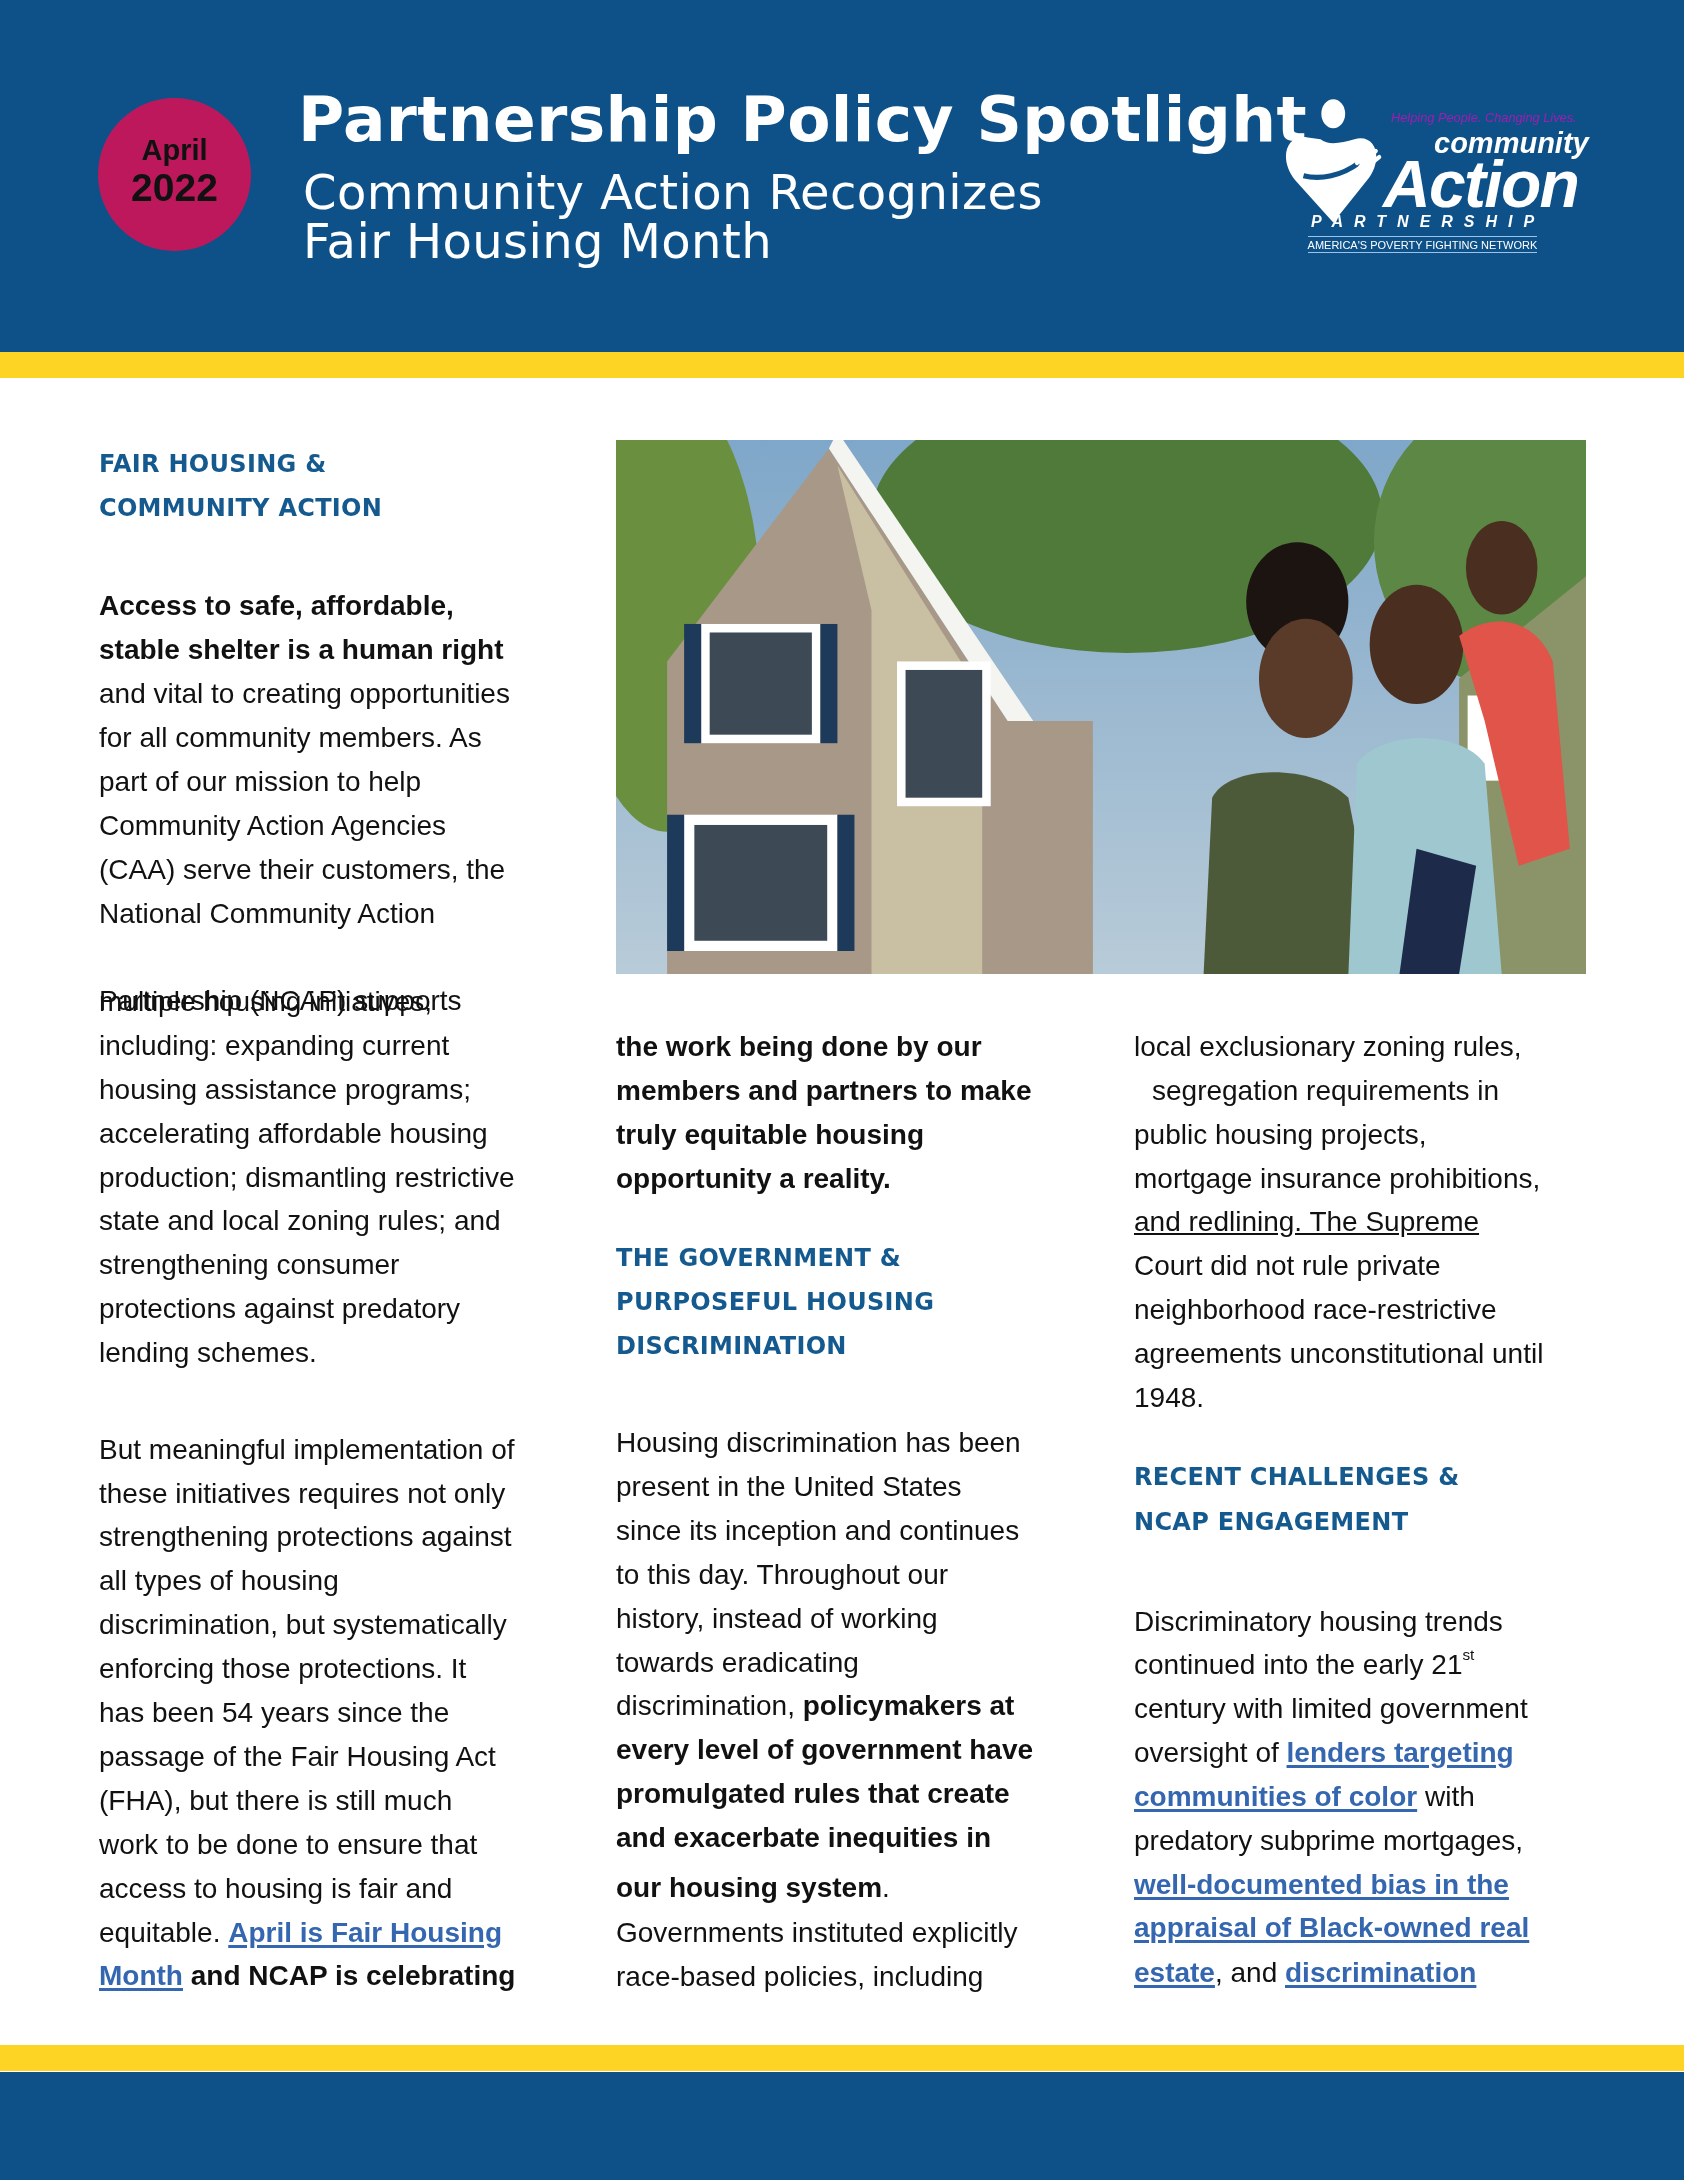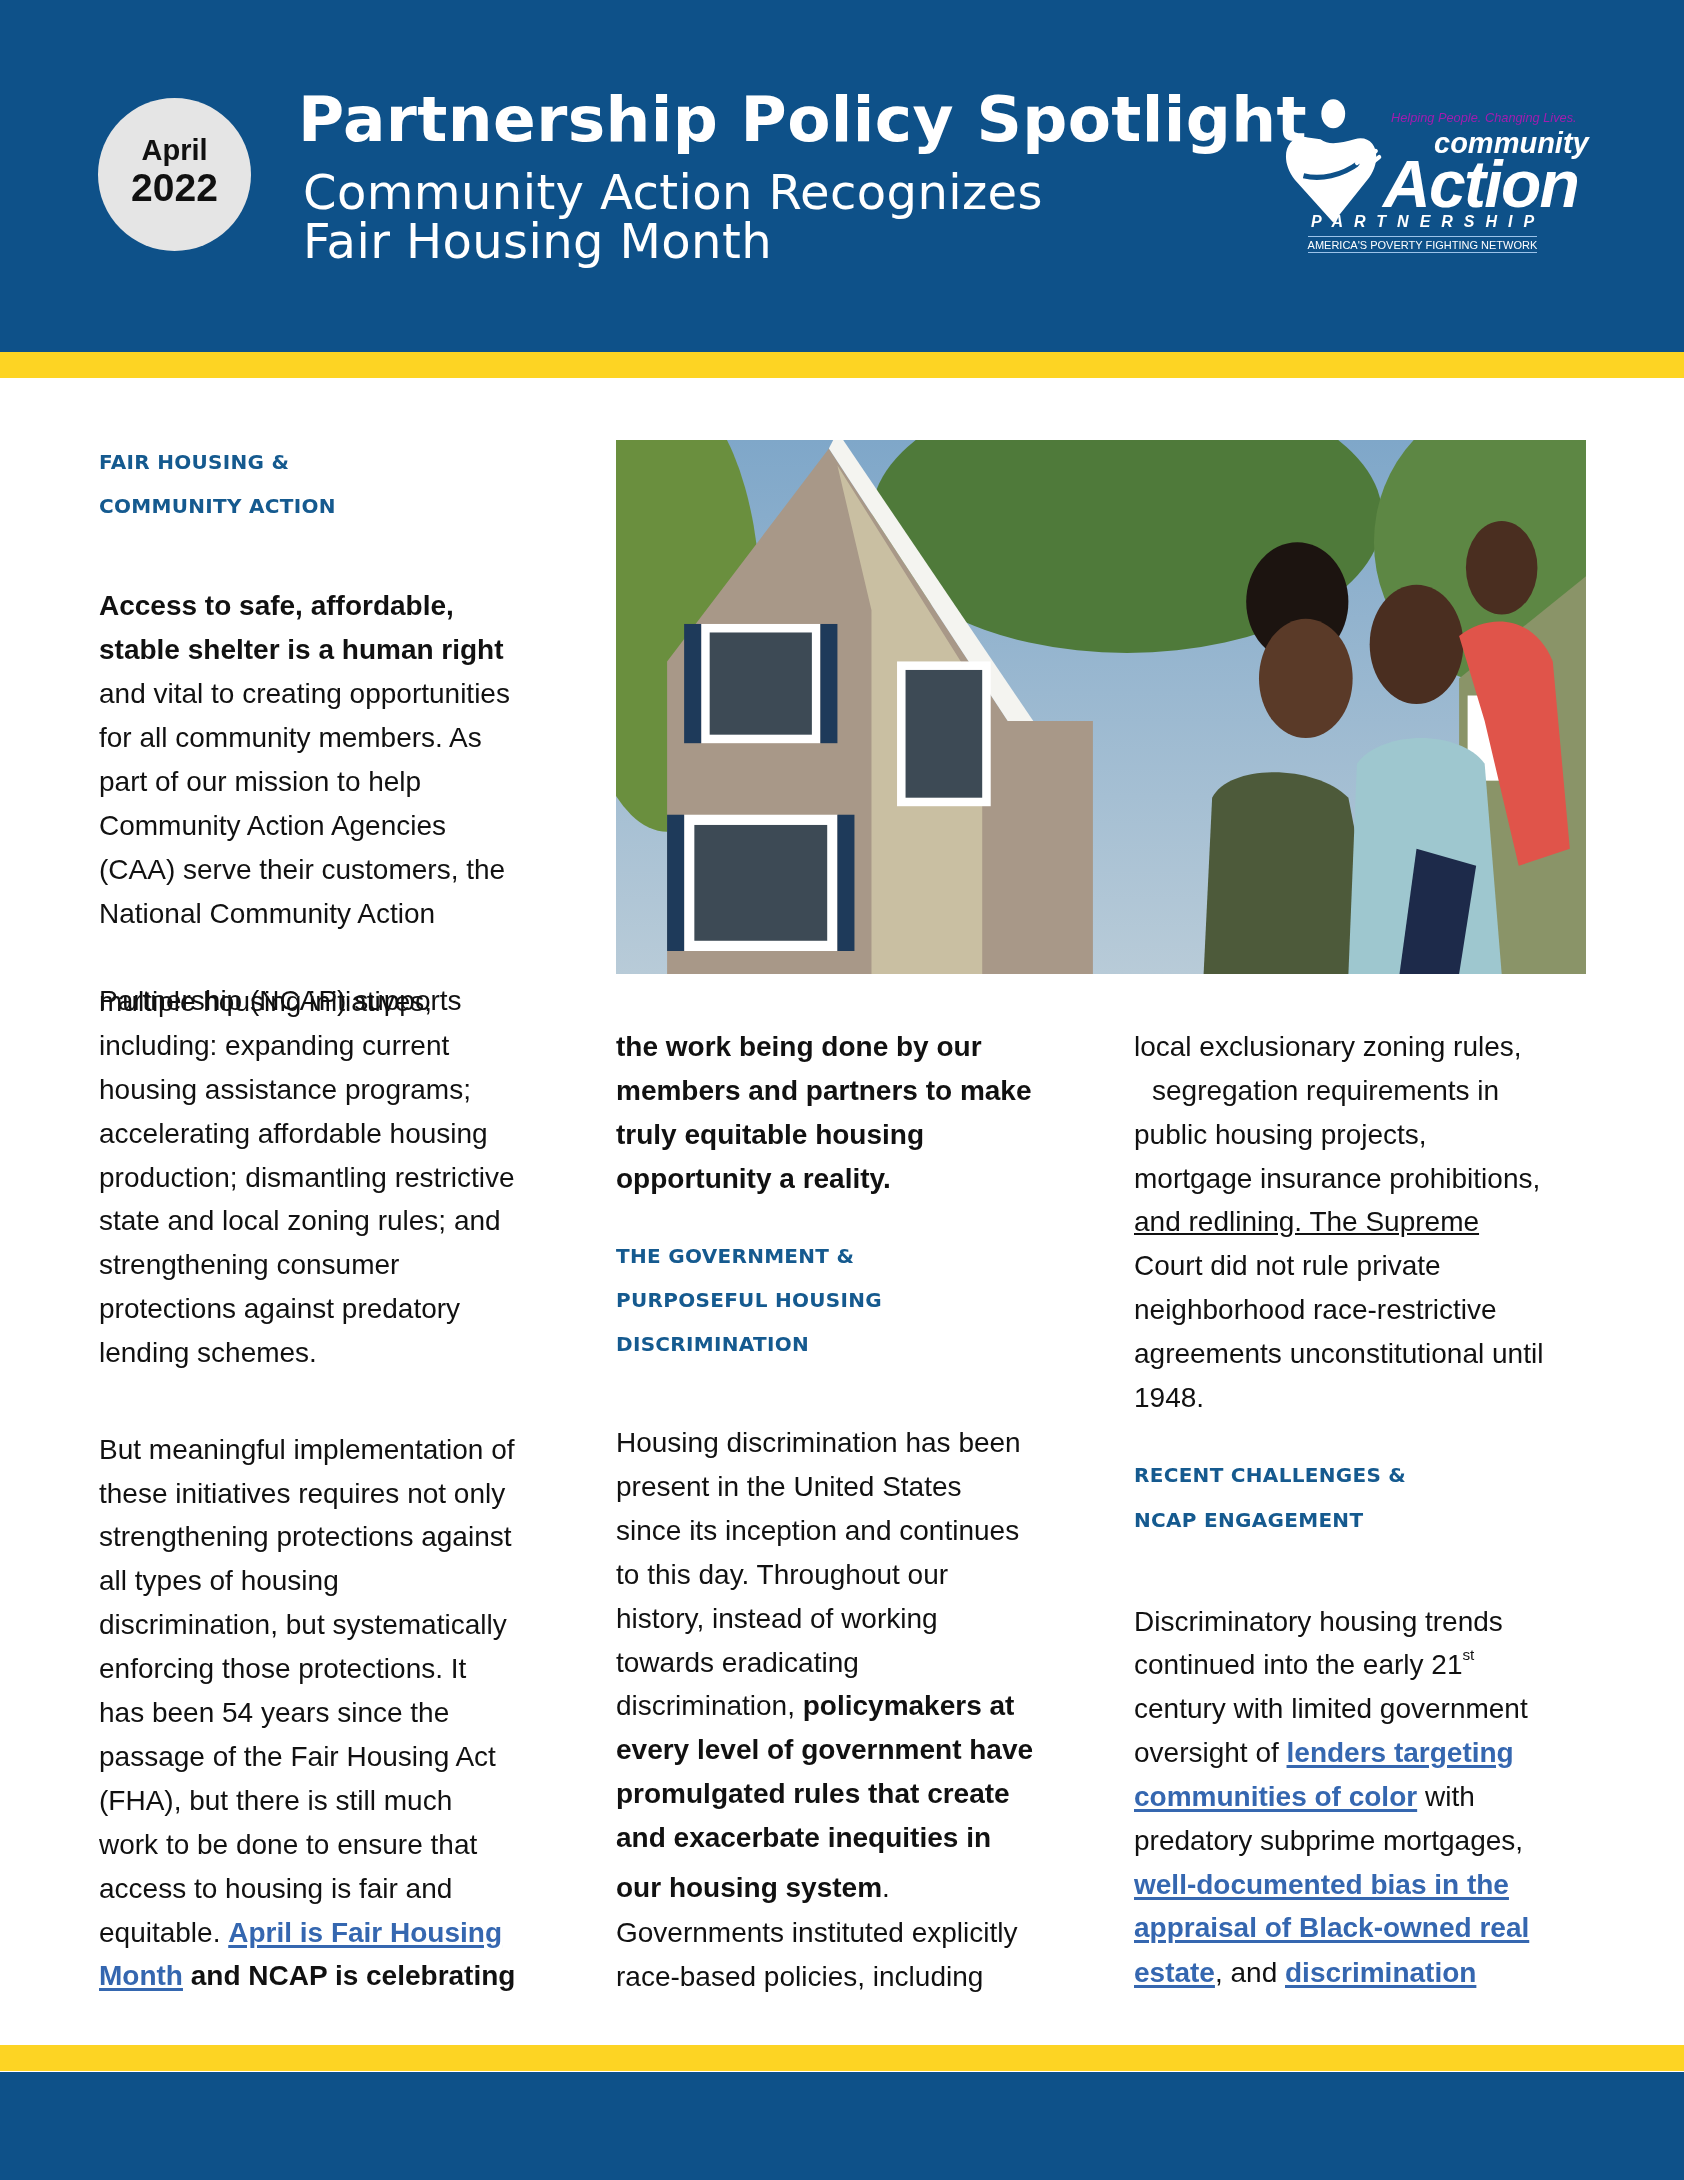--- a/index.html
+++ b/index.html
@@ -1,40 +1,40 @@
 <!DOCTYPE html>
 <html style="font-size:13.6px"><head>
 <meta charset="utf-8">
 <style>
   html, body { margin:0; padding:0; }
   body { width:1685px; height:2181px; position:relative; background:#ffffff; overflow:hidden;
          font-family:"Liberation Sans", sans-serif; color:#111; }
   .hdr { position:absolute; left:0; top:0; width:1685px; height:352px; background:#0e5189; }
   .hdr-stripe { position:absolute; left:0; top:352px; width:1685px; height:25.6px; background:#fdd423; }
   .date-badge { position:absolute; left:98px; top:98px; width:153px; height:153px; border-radius:50%;
-         background:#e5e5e5; text-align:center; }
+         background:#be185d; text-align:center; }
   .date-month { position:absolute; left:0; width:100%; top:36px; font-size:29px; font-weight:bold; color:#111; }
   .date-year { position:absolute; left:0; width:100%; top:68px; font-size:39px; font-weight:bold; color:#111; }
   .title { position:absolute; left:298px; top:83px; font-size:63px; font-weight:bold; color:#fff; letter-spacing:0.4px;
          font-family:"DejaVu Sans", sans-serif; white-space:nowrap; }
   .subtitle { position:absolute; left:303px; font-size:48px; color:#fff; white-space:nowrap; font-weight:normal;
          font-family:"DejaVu Sans", sans-serif; letter-spacing:0.4px; }
   .sub1 { top:164px; } .sub2 { top:213px; }
   .logo { position:absolute; left:1282px; top:95px; width:307px; height:162px; }
   .logo-tag { position:absolute; left:109px; top:15.3px; font-size:12.8px; font-style:italic; color:#a21caf; white-space:nowrap; }
   .logo-community { position:absolute; left:152px; top:32px; font-size:29px; font-weight:bold; font-style:italic; color:#fff; white-space:nowrap; }
   .logo-action { position:absolute; left:101px; top:51px; font-size:66px; font-weight:bold; font-style:italic; color:#fff; white-space:nowrap; letter-spacing:-1.7px; }
   .logo-partnership { position:absolute; left:29px; top:118px; font-size:16px; font-weight:bold; font-style:italic; color:#fff; letter-spacing:11px; white-space:nowrap; }
   .logo-network { position:absolute; left:25.6px; top:141px; font-size:11px; font-weight:normal; color:#fff; white-space:nowrap;
          border-top:1.7px solid #9cc3ea; border-bottom:1.7px solid #9cc3ea; padding:1.7px 0; }
   .logo-mark { position:absolute; left:0; top:0; }
 
   .col { position:absolute; width:477px; }
   .c1 { left:99px; } .c2 { left:616px; } .c3 { left:1134px; }
-  .h { position:absolute; color:#155a8f; font-weight:bold; font-size:20px; white-space:nowrap;
+  .h { position:absolute; color:#155a8f; font-weight:bold; font-size:24px; white-space:nowrap;
        font-family:"DejaVu Sans", sans-serif; letter-spacing:0.3px; }
   .ln { position:absolute; font-size:28px; white-space:nowrap; color:#111; }
   .b { font-weight:bold; }
   .lk { color:#3567b0; font-weight:bold; text-decoration:underline; text-decoration-thickness:2.6px; text-underline-offset:3.4px; }
   sup { font-size:15.3px; vertical-align:top; position:relative; top:-3.4px; }
 
   .photo { position:absolute; left:616px; top:440px; width:970px; height:534px; overflow:hidden; background:#8aa070; }
   .ftr-stripe { position:absolute; left:0; top:2045px; width:1685px; height:26.4px; background:#fdd423; }
   .ftr { position:absolute; left:0; top:2072px; width:1685px; height:109px; background:#0e5189; }
 </style>

